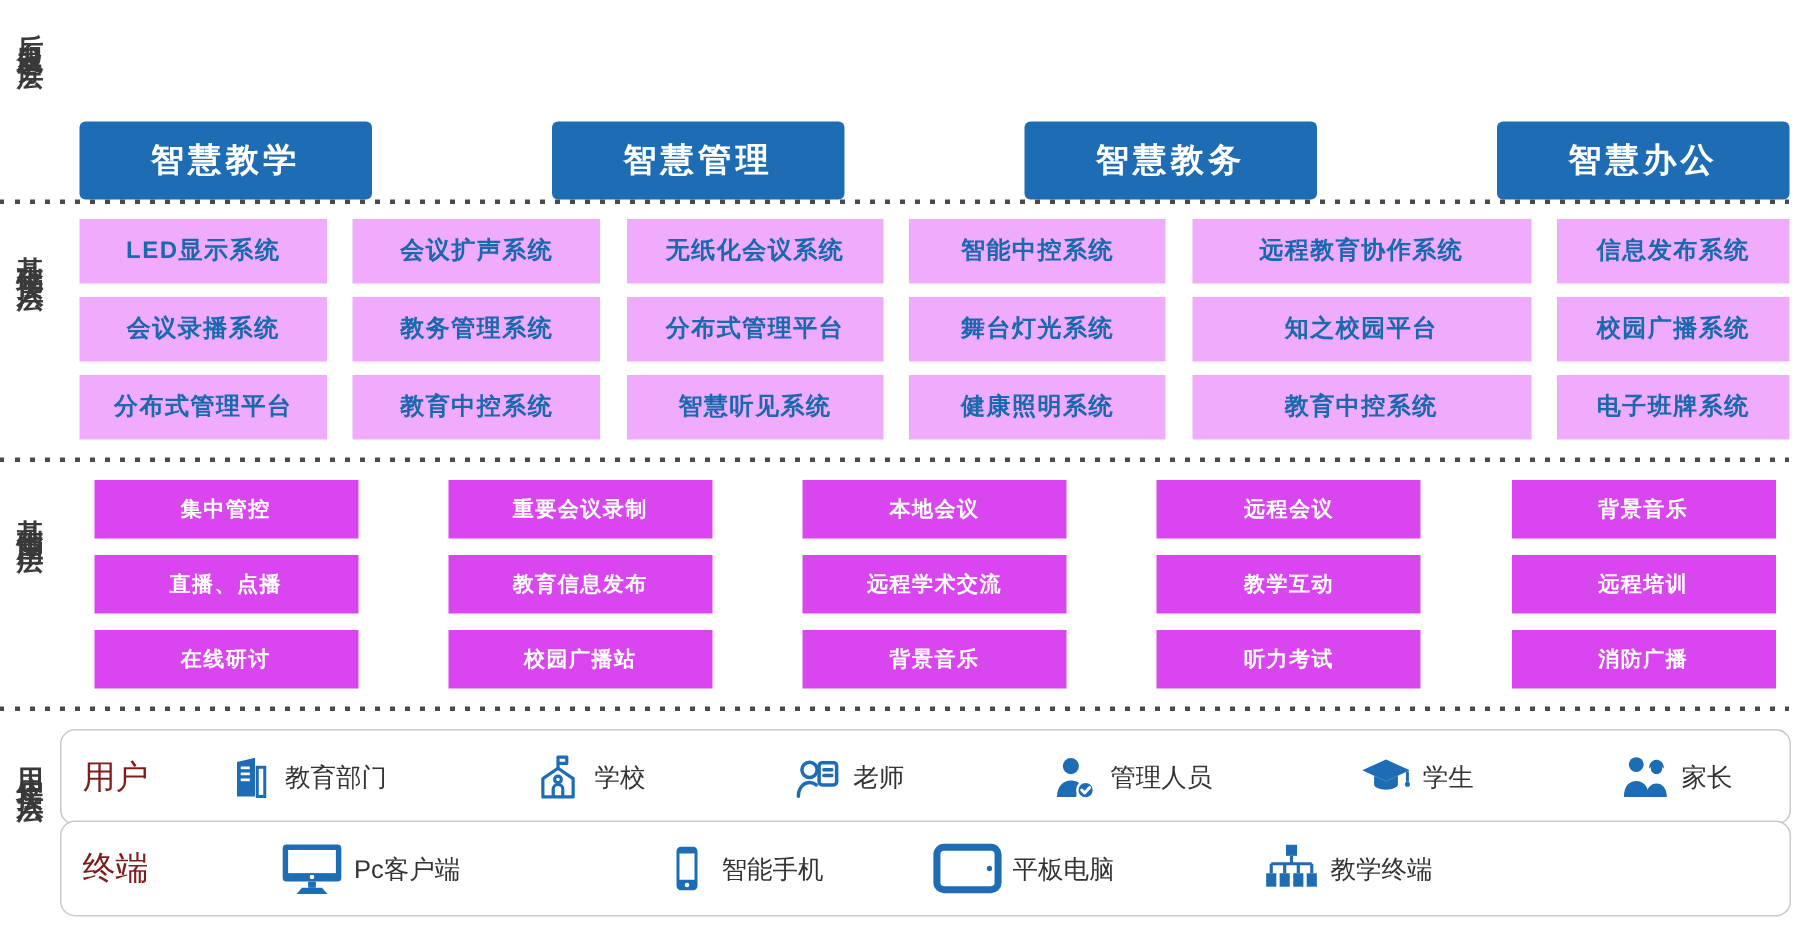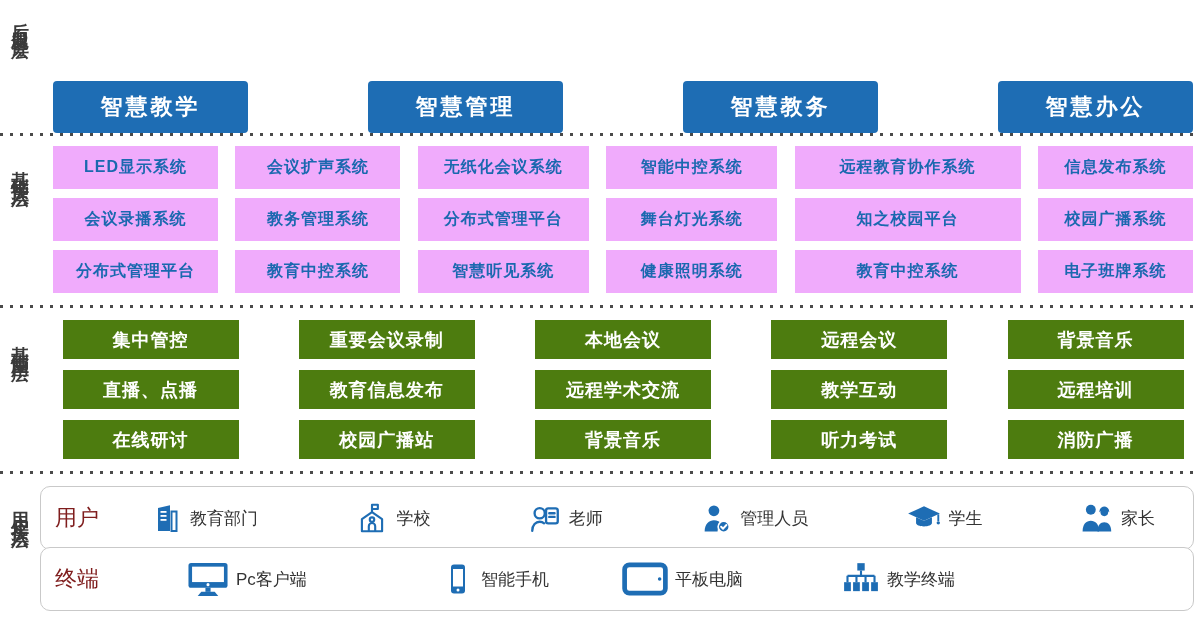--- a/index.html
+++ b/index.html
@@ -48,22 +48,22 @@
   .access-box{
     height:43px;background:#f0abfc;color:#1a68af;
     font-size:16px;font-weight:600;letter-spacing:1px;
     display:flex;align-items:center;justify-content:center;
   }
 
   
   .app-row{position:absolute;left:53px;top:320px;width:1140px;display:flex;justify-content:space-between;}
   .app-col{width:195px;display:flex;flex-direction:column;align-items:center;gap:11px;}
   .app-box{
-    width:176px;height:39px;background:#4d7c0f;color:#ffffff;
-    font-size:18px;font-weight:600;letter-spacing:1px;
+    width:176px;height:39px;background:#d946ef;color:#ffffff;
+    font-size:14px;font-weight:600;letter-spacing:1px;
     display:flex;align-items:center;justify-content:center;
   }
 
   
   .round-box{
     position:absolute;left:40px;width:1154px;height:64px;
     border:1.5px solid #c9c9c9;border-radius:10px;background:#ffffff;
     display:flex;align-items:center;box-sizing:border-box;
   }
   .round-box.users{top:486px;}

